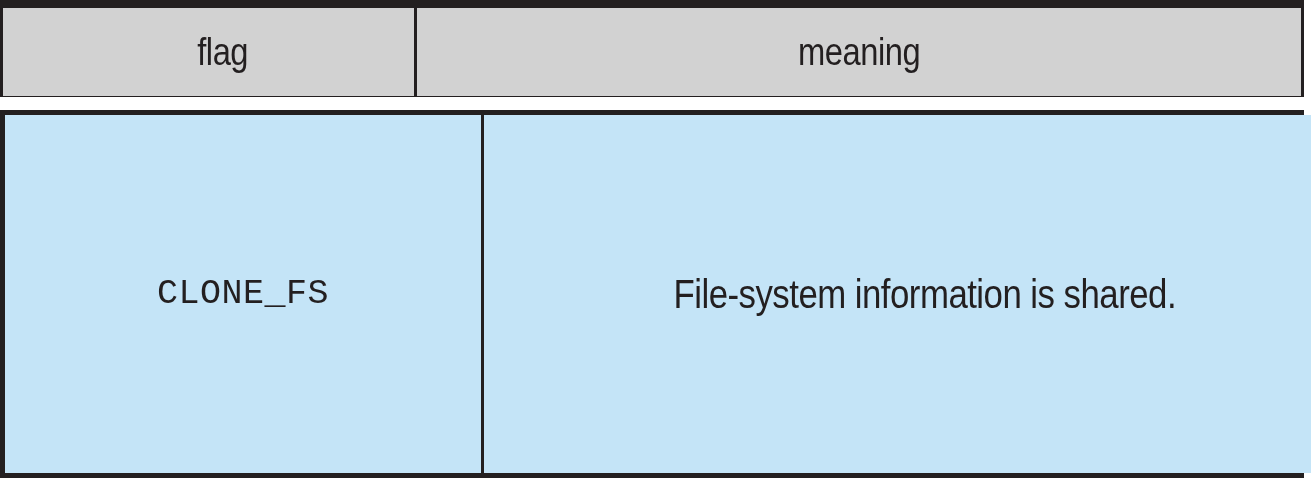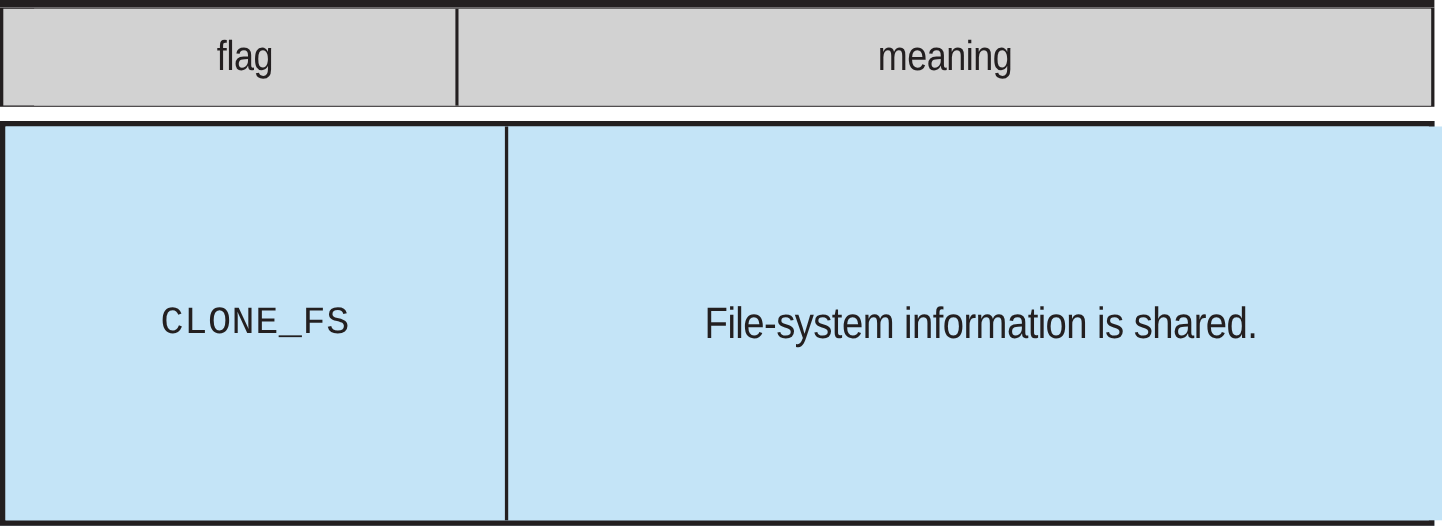--- a/index.html
+++ b/index.html
@@ -95,21 +95,21 @@
     table-layout: fixed;
   }
   .body-table tr {
     height: 89.5px;
   }
   .body-table td {
     background: #c4e4f7;
     color: #231f20;
     text-align: center;
     vertical-align: middle;
-    padding: 5px;
+    padding: 16px;
     border-bottom: 3px solid #231f20;
   }
   .body-table tr:last-child td {
     border-bottom: none;
   }
   td.flag-cell {
     width: 444px;
     border-right: 3px solid #231f20;
   }
   td.meaning-cell {

